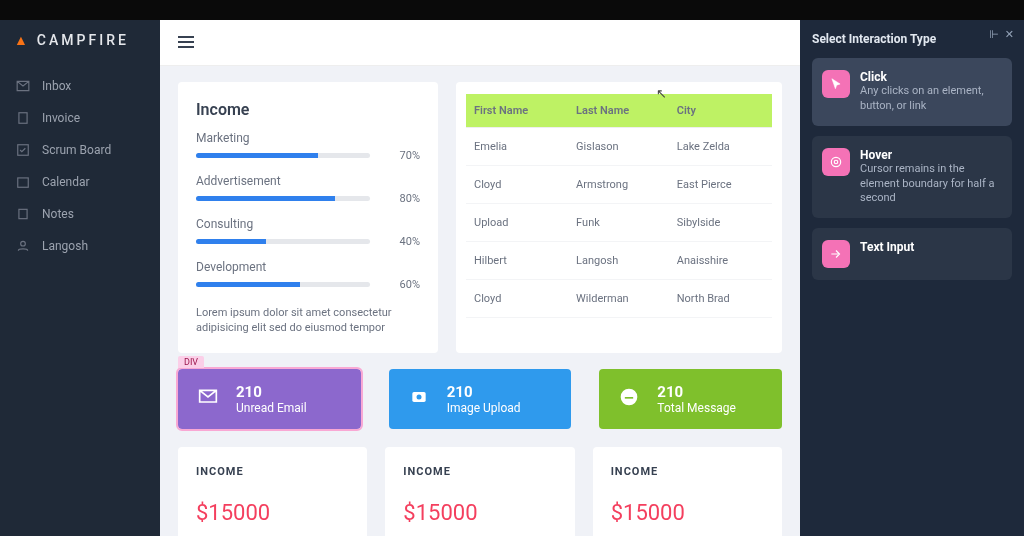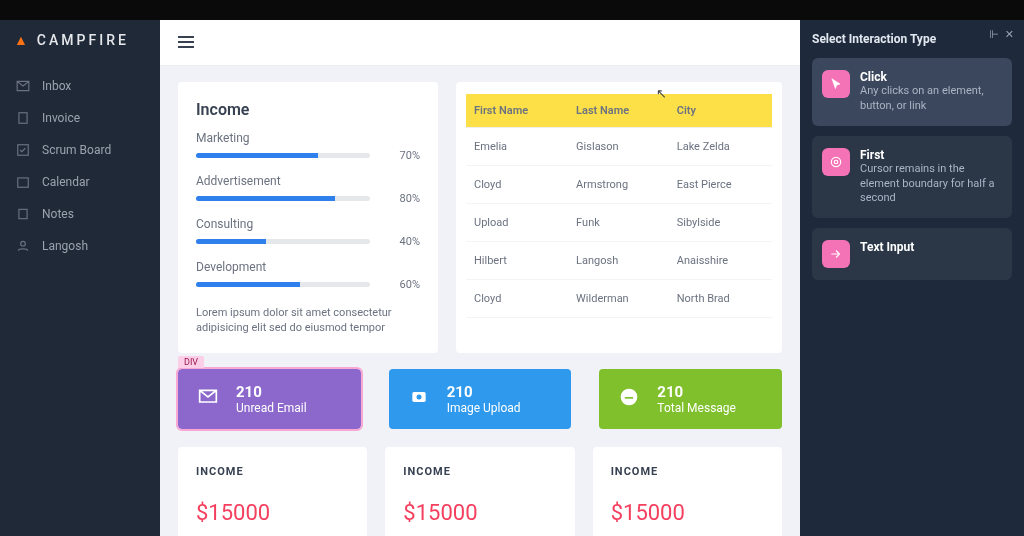--- a/index.html
+++ b/index.html
@@ -23,21 +23,21 @@
   .income-card h3 { font-size:16px; color:#374151; font-weight:600; }
   .bar-block { margin-top:12px; }
   .bar-label { font-size:12px; color:#6b7280; }
   .bar-row { display:flex; align-items:center; gap:24px; margin-top:4px;}
   .bar-track { flex:1; height:5px; background:#e5e7eb; border-radius:3px; overflow:hidden; }
   .bar-fill { height:100%; background:#2f80ed; }
   .bar-pct { font-size:11px; color:#6b7280; width:26px; text-align:right; }
   .lorem { font-size:11px; color:#6b7280; margin-top:14px; line-height:1.4; }
   .table-card { flex:1; padding:12px 10px; position:relative; }
   table { width:100%; border-collapse:collapse; }
-  th { text-align:left; font-size:11px; color:#6b7280; font-weight:600; padding:10px 8px; background:#fde047; border-bottom:1px solid #eee;}
+  th { text-align:left; font-size:11px; color:#6b7280; font-weight:600; padding:10px 8px; background:#bef264; border-bottom:1px solid #eee;}
   td { font-size:11px; color:#6b7280; padding:12px 8px; border-bottom:1px solid #f3f4f6; }
   .cursor { position:absolute; top:4px; left:200px; font-size:13px; color:#444; }
   .tiles { display:flex; gap:28px; margin-top:16px; position:relative; }
   .tile { flex:1; display:flex; align-items:center; padding:14px 16px; border-radius:4px; color:#fff; }
   .tile.purple { background:#8c68cd; }
   .tile.blue { background:#2f9aed; }
   .tile.green { background:#7fc02c; }
   .tile-icon { width:28px; text-align:center; margin-right:14px;}
   .tile-icon svg { width:20px; height:20px; fill:#fff; }
   .tile-num { font-size:15px; font-weight:700; }
@@ -279,21 +279,21 @@
           </div>
         </div>
         <div class="ptile">
           <div class="picon">
             <svg viewBox="0 0 24 24">
               <circle cx="12" cy="12" r="8" fill="none" stroke="#fff" stroke-width="2"></circle>
               <circle cx="12" cy="12" r="3" fill="none" stroke="#fff" stroke-width="2"></circle>
             </svg>
           </div>
           <div>
-            <div class="ptitle">First</div>
+            <div class="ptitle">Hover</div>
             <div class="pdesc">Cursor remains in the element boundary for half a second</div>
           </div>
         </div>
         <div class="ptile">
           <div class="picon">
             <svg viewBox="0 0 24 24">
               <path d="M4 12h12M12 6l6 6-6 6" fill="none" stroke="#fff" stroke-width="2"></path>
             </svg>
           </div>
           <div>

